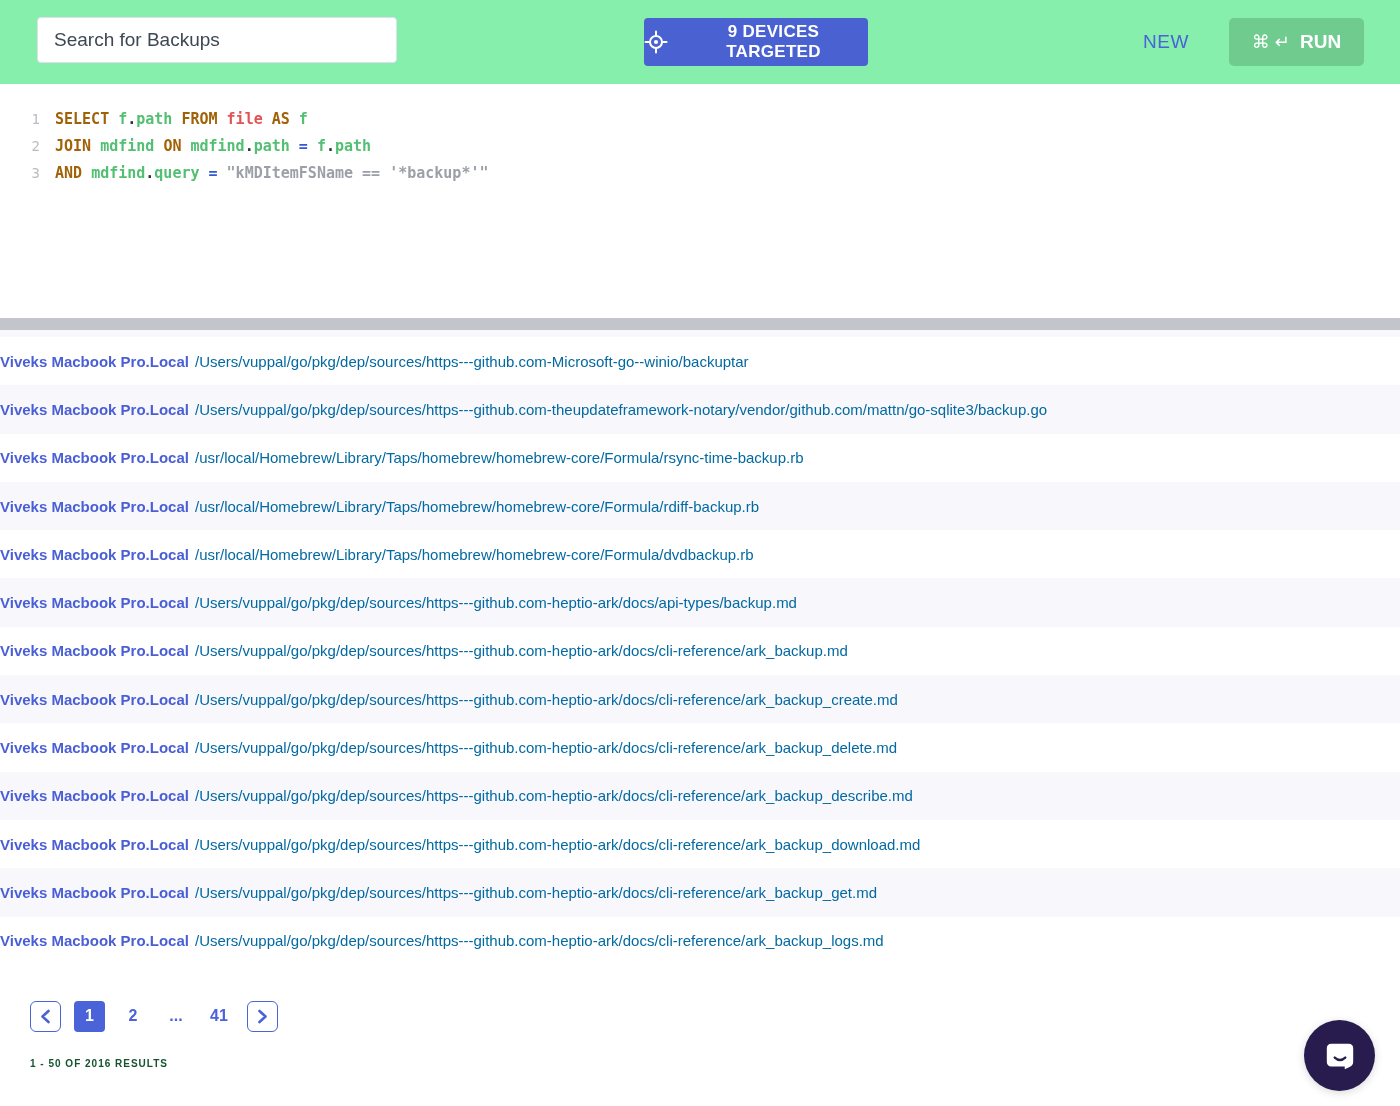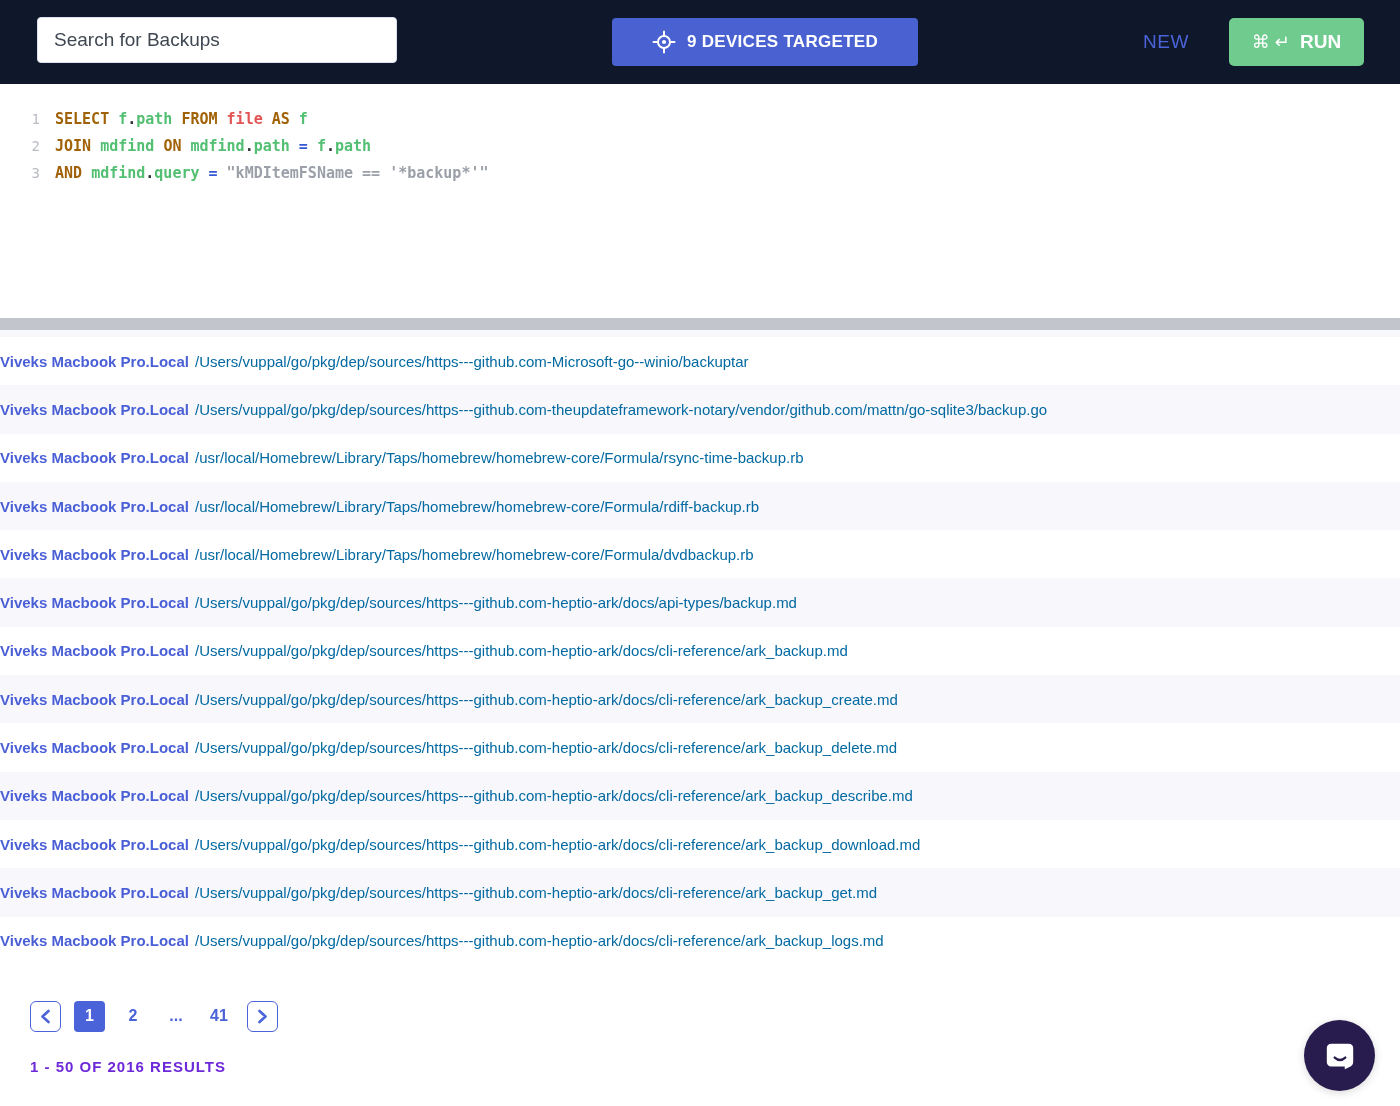--- a/index.html
+++ b/index.html
@@ -1,28 +1,28 @@
 <!DOCTYPE html>
 <html><head>
 <meta charset="utf-8">
 <style>
   * { margin:0; padding:0; box-sizing:border-box; }
   html,body { width:1400px; height:1106px; background:#fff; overflow:hidden;
     font-family:"Liberation Sans", sans-serif; }
 
   
-  .toolbar { position:relative; width:1400px; height:84px; background:#0f172a; }
+  .toolbar { position:relative; width:1400px; height:84px; background:#86efac; }
   .search-input {
     position:absolute; left:37px; top:17px; width:360px; height:46px;
     background:#fff; border:1px solid #dde2ee; border-radius:4px;
     font-family:"Liberation Sans", sans-serif; font-size:19px; color:#3f4752;
     padding:0 16px; outline:none;
   }
   .devices-btn {
-    position:absolute; left:612px; top:18px; width:306px; height:48px;
+    position:absolute; left:644px; top:18px; width:224px; height:48px;
     background:#4a62d1; border:none; border-radius:4px; color:#fff;
     font-family:"Liberation Sans", sans-serif; font-size:17px; font-weight:bold;
     letter-spacing:.3px; display:flex; align-items:center; justify-content:center;
     gap:11px; cursor:pointer;
   }
   .new-link {
     position:absolute; left:1143px; top:0; height:84px; display:flex;
     align-items:center; color:#4a63d8; font-size:19px; font-weight:normal;
     letter-spacing:.5px; cursor:pointer; text-decoration:none;
   }
@@ -61,21 +61,21 @@
 
   
   .pagination { display:flex; align-items:center; margin:36px 0 0 30px; gap:13px; }
   .page-nav-btn { width:31px; height:31px; background:#fff; border:1.5px solid #4a63d8;
     border-radius:6px; display:flex; align-items:center; justify-content:center; cursor:pointer; }
   .page-active { width:31px; height:31px; background:#4a63d8; border-radius:4px;
     color:#fff; font-size:16px; font-weight:bold; display:flex; align-items:center;
     justify-content:center; cursor:pointer; }
   .page-link { min-width:30px; text-align:center; color:#4a63d8; font-size:16px;
     font-weight:bold; cursor:pointer; }
-  .results-summary { margin:26px 0 4px 30px; color:#6d28d9; font-size:15px;
+  .results-summary { margin:26px 0 4px 30px; color:#14532d; font-size:10px;
     font-weight:bold; letter-spacing:1px; }
 
   
   .intercom { position:absolute; left:1304px; top:1020px; width:71px; height:71px;
     border-radius:50%; background:#271c4d; display:flex; align-items:center;
     justify-content:center; cursor:pointer; box-shadow:0 2px 8px rgba(0,0,0,.15); }
 </style>
 </head>
 <body>
 

